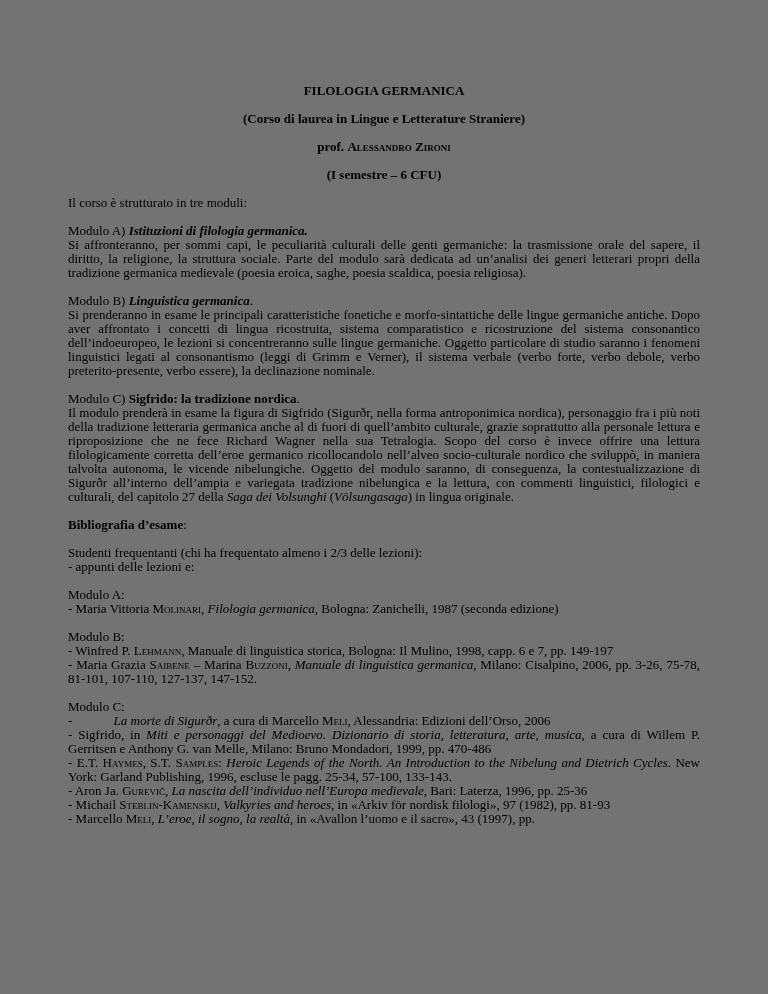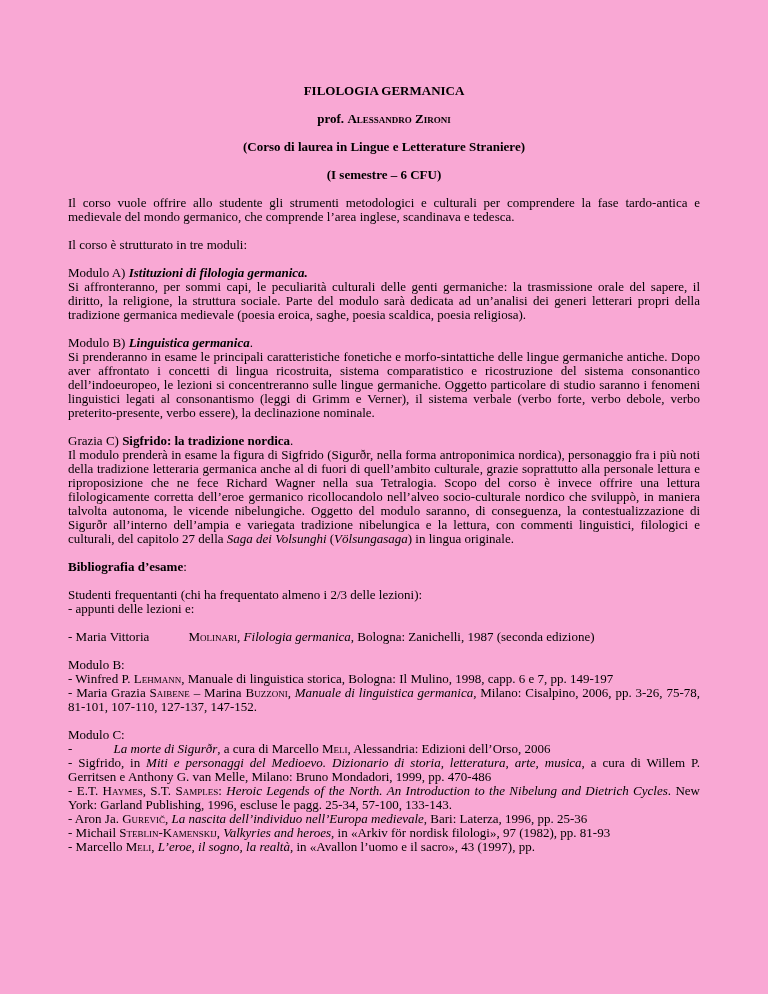--- a/index.html
+++ b/index.html
@@ -5,21 +5,21 @@
   html, body {
     margin: 0;
     padding: 0;
     background: #ffffff;
   }
   .page {
     position: relative;
     width: 768px;
     height: 994px;
     box-sizing: border-box;
-    background: #f9a8d4;
+    background: #737373;
     color: #000000;
     font-family: "Liberation Serif", "DejaVu Serif", serif;
     font-size: 13px;
     line-height: 14px;
     padding: 84px 68px 0 68px;
     overflow: hidden;
   }
   p { margin: 0 0 14px 0; }
   .tight { margin: 0; }
   .center { text-align: center; }
@@ -28,52 +28,52 @@
   .block { margin: 0 0 14px 0; }
   .gap-top { margin-top: 14px; }
   span { white-space: pre-wrap; }
 </style>
 </head>
 <body>
 
 <div class="page">
 
   <p class="center bold">FILOLOGIA GERMANICA</p>
+  <p class="center bold">(Corso di laurea in Lingue e Letterature Straniere)</p>
   <p class="center bold"><span>prof. </span><span style="font-variant: small-caps;">Alessandro Zironi</span></p>
-  <p class="center bold">(Corso di laurea in Lingue e Letterature Straniere)</p>
   <p class="center bold">(I semestre – 6 CFU)</p>
 
-  <p class="just">Il corso vuole offrire allo studente gli strumenti metodologici e culturali per comprendere la fase tardo-antica e medievale del mondo germanico, che comprende l’area inglese, scandinava e tedesca.</p>
   <p>Il corso è strutturato in tre moduli:</p>
 
   <div class="block">
     <p class="tight"><span>Modulo A) </span><span style="font-weight: bold; font-style: italic;">Istituzioni di filologia germanica.</span></p>
     <p class="tight just"><span>Si affronteranno, per sommi capi, le peculiarità culturali delle genti germaniche: la trasmissione orale del sapere, il diritto, la religione, la struttura sociale. Parte del modulo sarà dedicata ad un’analisi dei generi letterari propri della tradizione germanica medievale (poesia eroica, saghe, poesia scaldica, poesia religiosa).</span></p>
   </div>
 
   <div class="block">
     <p class="tight"><span>Modulo B) </span><span style="font-weight: bold; font-style: italic;">Linguistica germanica</span><span>.</span></p>
     <p class="tight just"><span>Si prenderanno in esame le principali caratteristiche fonetiche e morfo-sintattiche delle lingue germaniche antiche. Dopo aver affrontato i concetti di lingua ricostruita, sistema comparatistico e ricostruzione del sistema consonantico dell’indoeuropeo, le lezioni si concentreranno sulle lingue germaniche. Oggetto particolare di studio saranno i fenomeni linguistici legati al consonantismo (leggi di Grimm e Verner), il sistema verbale (verbo forte, verbo debole, verbo preterito-presente, verbo essere), la declinazione nominale.</span></p>
   </div>
 
   <div class="block">
-    <p class="tight"><span>Grazia C) </span><span style="font-weight: bold; ">Sigfrido: la tradizione nordica</span><span>.</span></p>
+    <p class="tight"><span>Modulo C) </span><span style="font-weight: bold; ">Sigfrido: la tradizione nordica</span><span>.</span></p>
     <p class="tight just"><span>Il modulo prenderà in esame la figura di Sigfrido (Sigurðr, nella forma antroponimica nordica), personaggio fra i più noti della tradizione letteraria germanica anche al di fuori di quell’ambito culturale, grazie soprattutto alla personale lettura e riproposizione che ne fece Richard Wagner nella sua Tetralogia. Scopo del corso è invece offrire una lettura filologicamente corretta dell’eroe germanico ricollocandolo nell’alveo socio-culturale nordico che sviluppò, in maniera talvolta autonoma, le vicende nibelungiche. Oggetto del modulo saranno, di conseguenza, la contestualizzazione di Sigurðr all’interno dell’ampia e variegata tradizione nibelungica e la lettura, con commenti linguistici, filologici e culturali, del capitolo 27 della </span><span style="font-style: italic;">Saga dei Volsunghi</span><span> (</span><span style="font-style: italic;">Völsungasaga</span><span>) in lingua originale.</span></p>
   </div>
 
 
   <p><span style="font-weight: bold;">Bibliografia d’esame</span><span>:</span></p>
 
   <div class="block">
     <p class="tight">Studenti frequentanti (chi ha frequentato almeno i 2/3 delle lezioni):</p>
     <p class="tight">- appunti delle lezioni e:</p>
   </div>
 
   <div class="block">
-    <p class="tight just"><span>- Maria Vittoria </span><span style="font-variant: small-caps; margin-left: 36px;">Molinari</span><span>, </span><span style="font-style: italic;">Filologia germanica</span><span>, Bologna: Zanichelli, 1987 (seconda edizione)</span></p>
+    <p class="tight">Modulo A:</p>
+    <p class="tight just"><span>- Maria Vittoria </span><span style="font-variant: small-caps;">Molinari</span><span>, </span><span style="font-style: italic;">Filologia germanica</span><span>, Bologna: Zanichelli, 1987 (seconda edizione)</span></p>
   </div>
 
   <div class="block">
     <p class="tight">Modulo B:</p>
     <p class="tight just"><span>- Winfred P. </span><span style="font-variant: small-caps;">Lehmann</span><span>, </span><span style="">Manuale di linguistica storica</span><span>, Bologna: Il Mulino, 1998, capp. 6 e 7, pp. 149-197</span></p>
     <p class="tight just"><span>- Maria Grazia </span><span style="font-variant: small-caps;">Saibene</span><span> – Marina </span><span style="font-variant: small-caps;">Buzzoni</span><span>, </span><span style="font-style: italic;">Manuale di linguistica germanica</span><span>, Milano: Cisalpino, 2006, pp. 3-26, 75-78, 81-101, 107-110, 127-137, 147-152.</span></p>
   </div>
 
   <div class="block">
     <p class="tight">Modulo C:</p>

